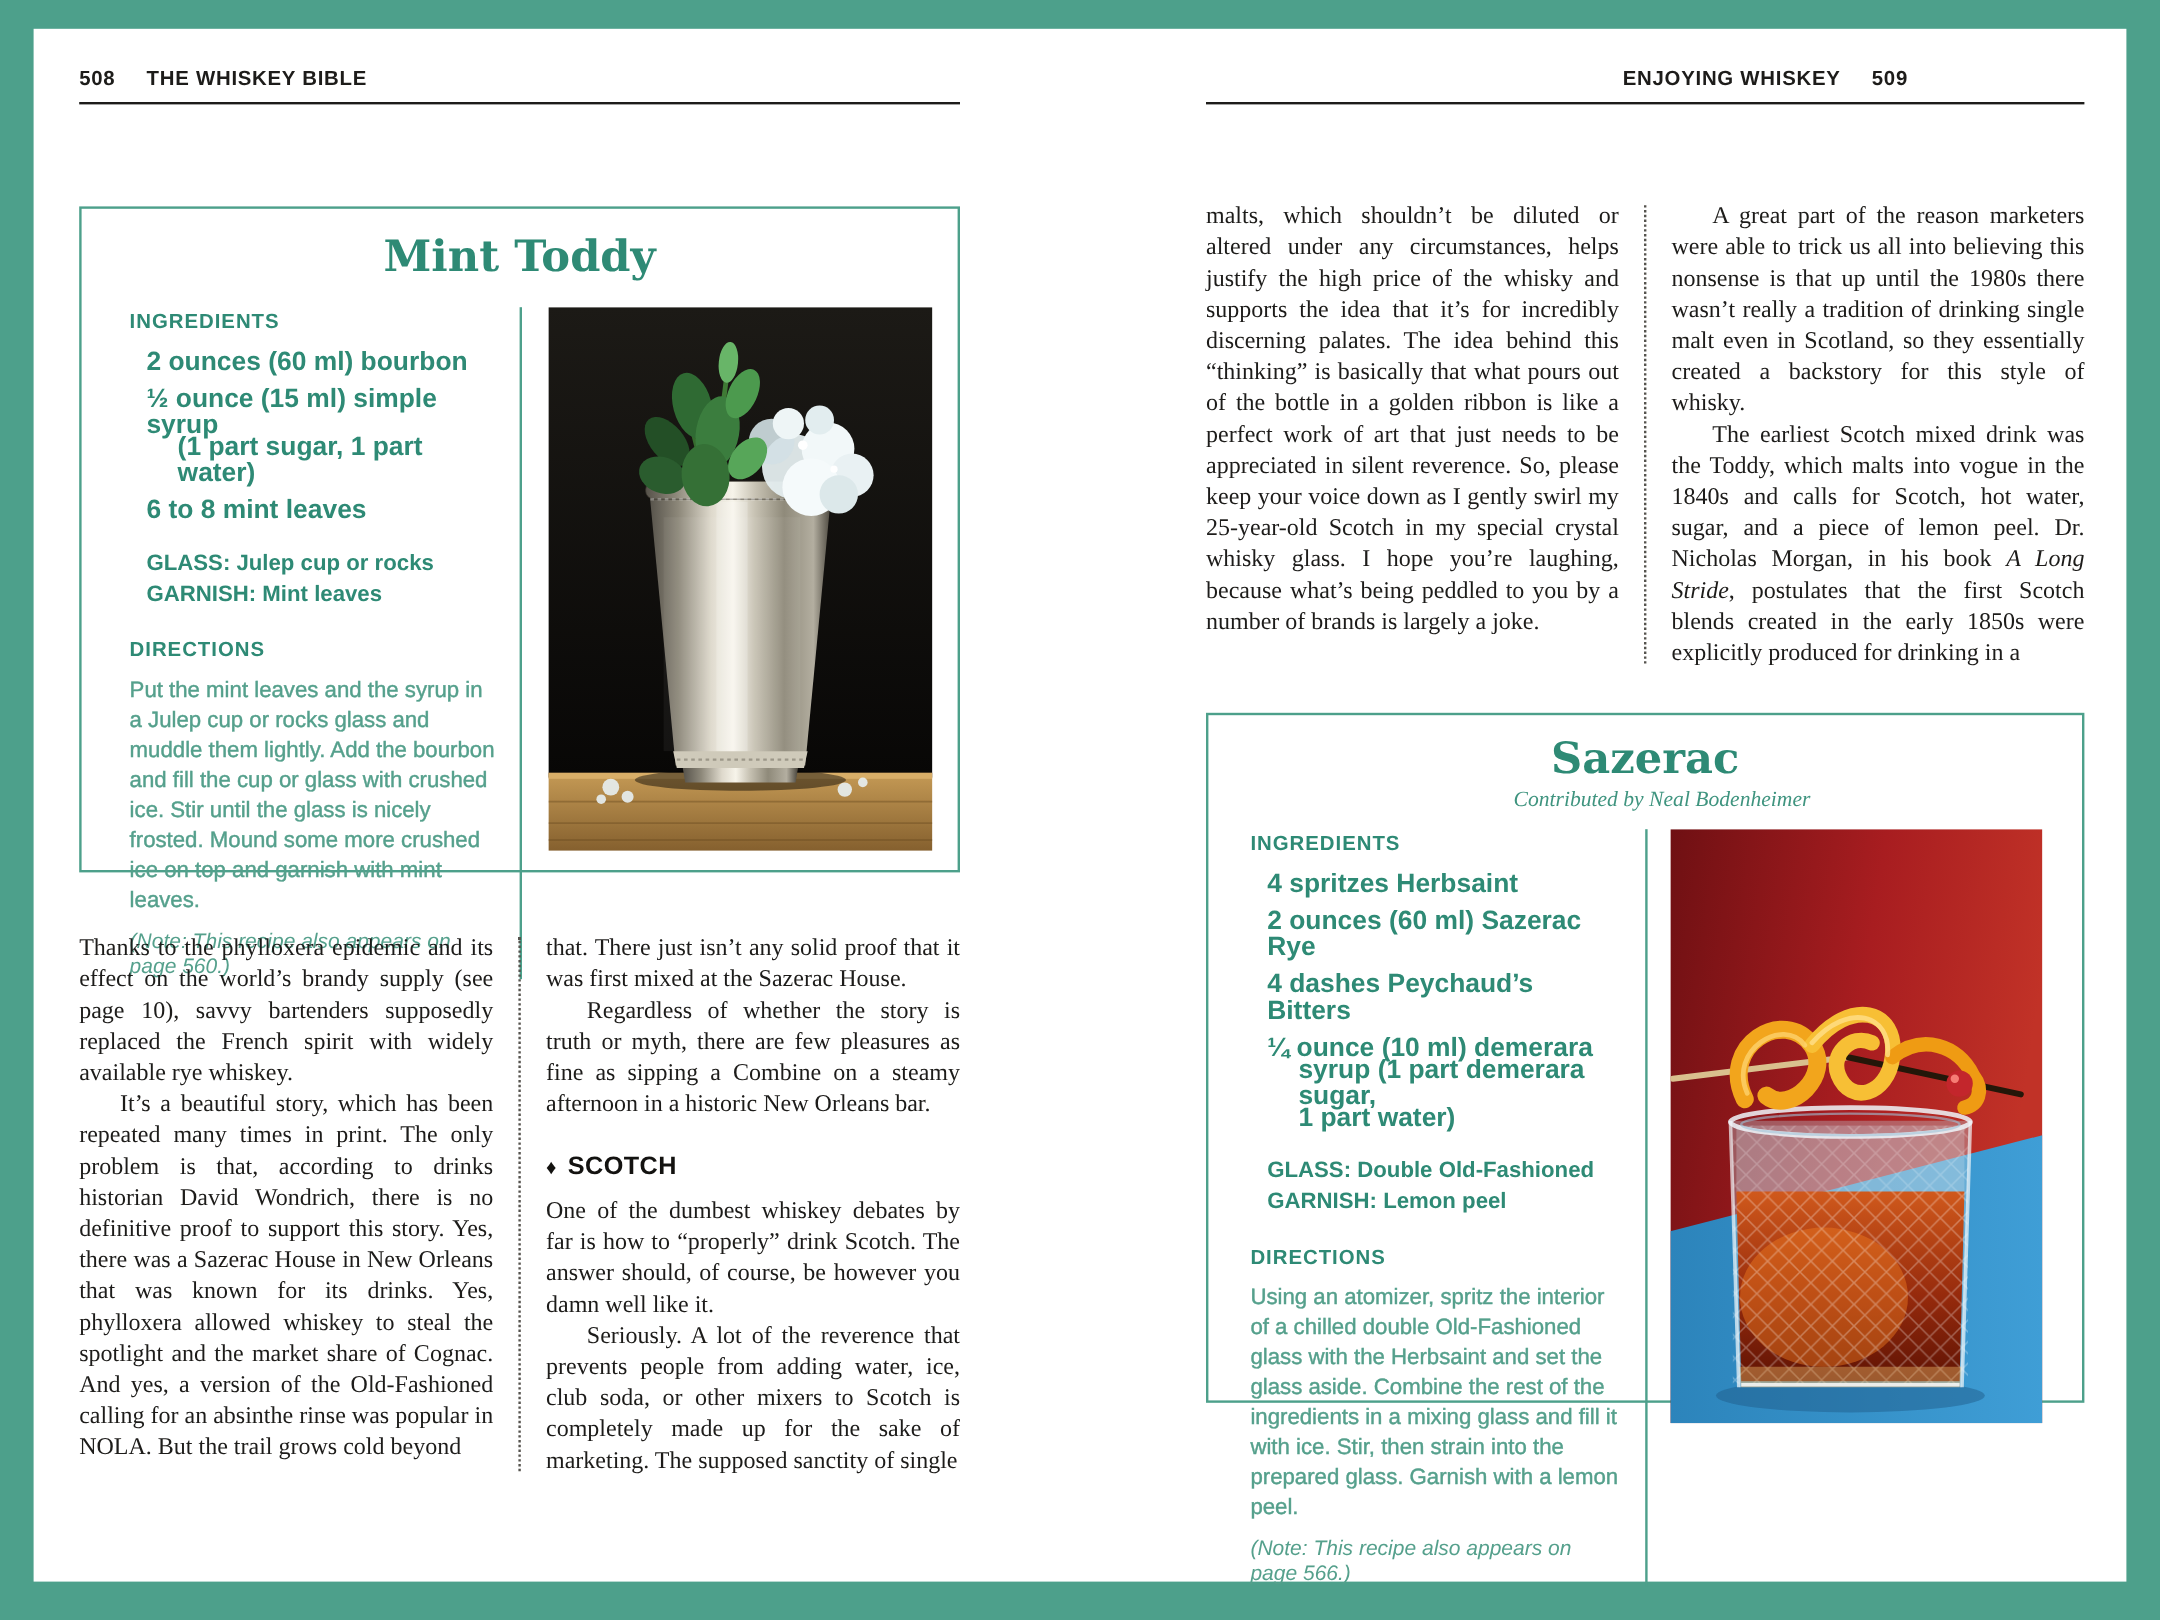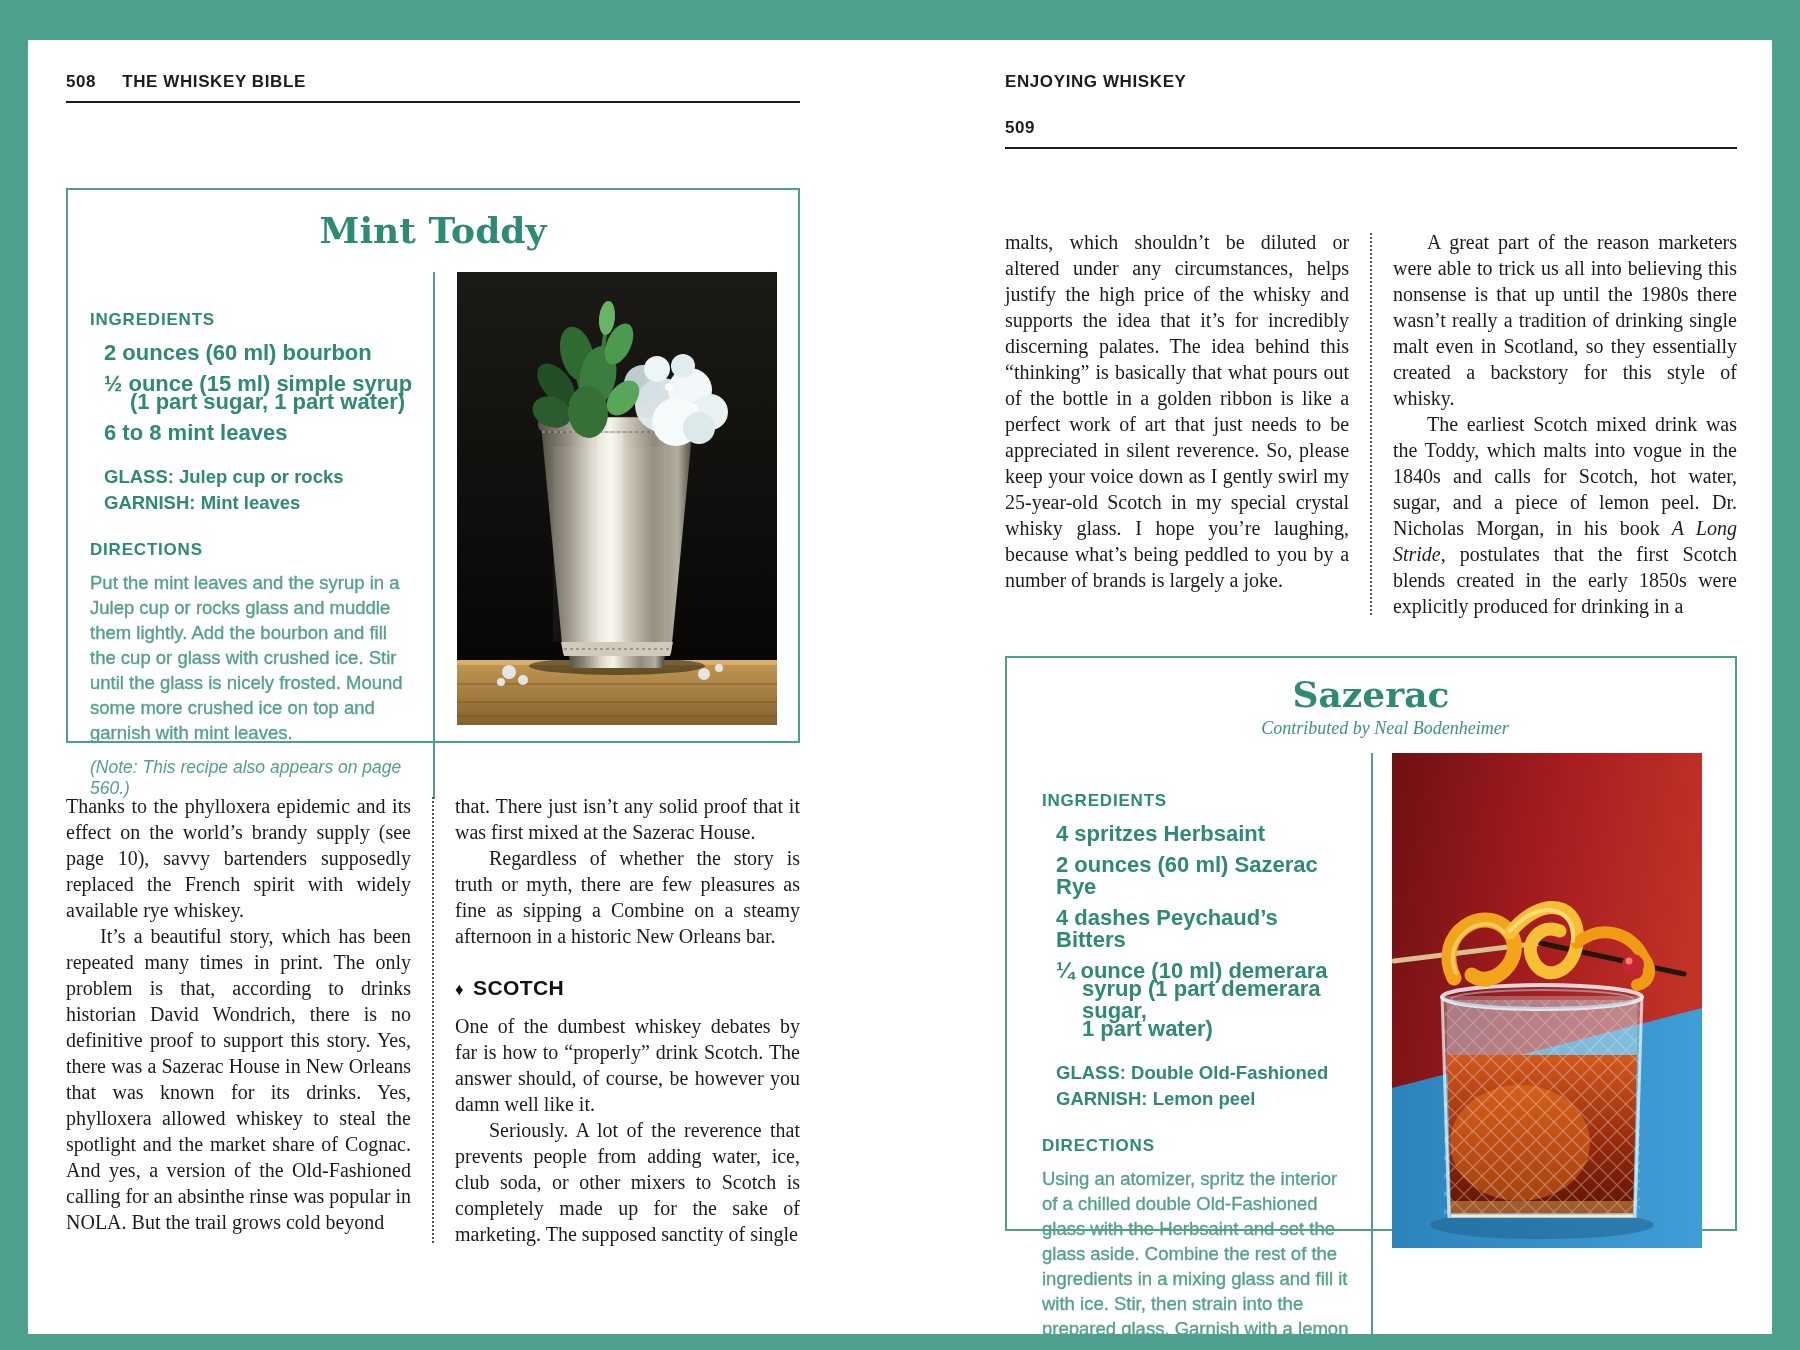--- a/index.html
+++ b/index.html
@@ -2,56 +2,56 @@
 <html lang="en"><head>
 <meta charset="utf-8">
 <style>
   html,body{margin:0;padding:0;}
   body{
     width:1800px;height:1350px;position:relative;overflow:hidden;
     background:#4da08b;
     font-family:"Liberation Serif", serif;
   }
   .spread{
-    position:absolute;left:28px;top:40px;width:1744px;height:1294px;
+    position:absolute;left:28px;top:24px;width:1744px;height:1294px;
     background:#ffffff;display:flex;
   }
   .page{width:872px;box-sizing:border-box;position:relative;}
   .page-left{padding:32px 100px 0 38px;}
   .page-right{padding:32px 35px 0 105px;}
 
   
   .running{
     display:flex;align-items:baseline;gap:26px;
     font-family:"Liberation Sans", sans-serif;font-weight:700;
     font-size:17px;letter-spacing:.6px;color:#1d1c1a;
     border-bottom:2px solid #1d1c1a;padding-bottom:9px;line-height:20px;
   }
-  .running.right{justify-content:flex-end;padding-right:147px;flex-direction:column;}
+  .running.right{justify-content:flex-end;padding-right:147px;}
 
   
   .recipe-box{
     border:2px solid #4da08b;box-sizing:border-box;
     background:#fff;
   }
   .box-julep{margin-top:85px;height:555px;}
   .box-sazerac{margin-top:37px;height:575px;}
   .recipe-title{
     text-align:center;color:#2e8a75;
     font-family:"DejaVu Serif", serif;font-weight:700;
     font-size:36px;line-height:40px;margin:20px 0 0 0;
   }
   .box-sazerac .recipe-title{margin-top:16px;}
   .contributed{
     text-align:center;color:#3f947f;font-style:italic;
     font-size:18px;line-height:22px;margin-top:3px;padding-left:28px;
   }
   .recipe-cols{display:flex;margin-top:22px;}
   .box-sazerac .recipe-cols{margin-top:14px;}
-  .recipe-text{width:367px;box-sizing:border-box;padding:2px 18px 0 22px;margin-top:36px;}
+  .recipe-text{width:367px;box-sizing:border-box;padding:2px 18px 0 40px;}
   .box-sazerac .recipe-text{width:366px;padding-left:35px;}
   .recipe-photo-half{
     width:367px;box-sizing:border-box;
     border-left:2px solid #4da08b;padding-left:22px;
   }
   .box-sazerac .recipe-photo-half{width:366px;padding-left:19px;}
   .ing-head{
     font-family:"Liberation Sans", sans-serif;font-weight:700;
     color:#2e8a75;font-size:17px;letter-spacing:.8px;margin-bottom:12px;
   }

